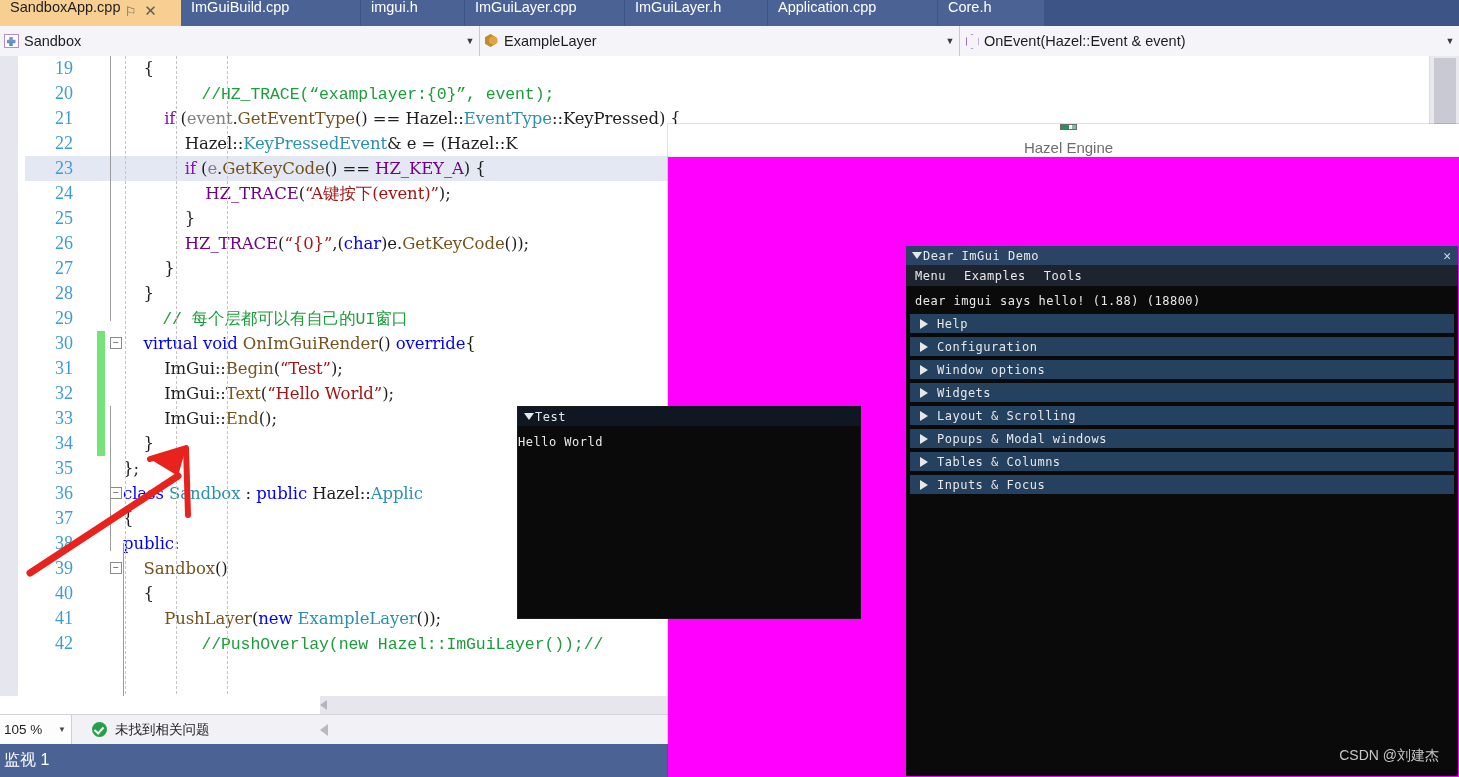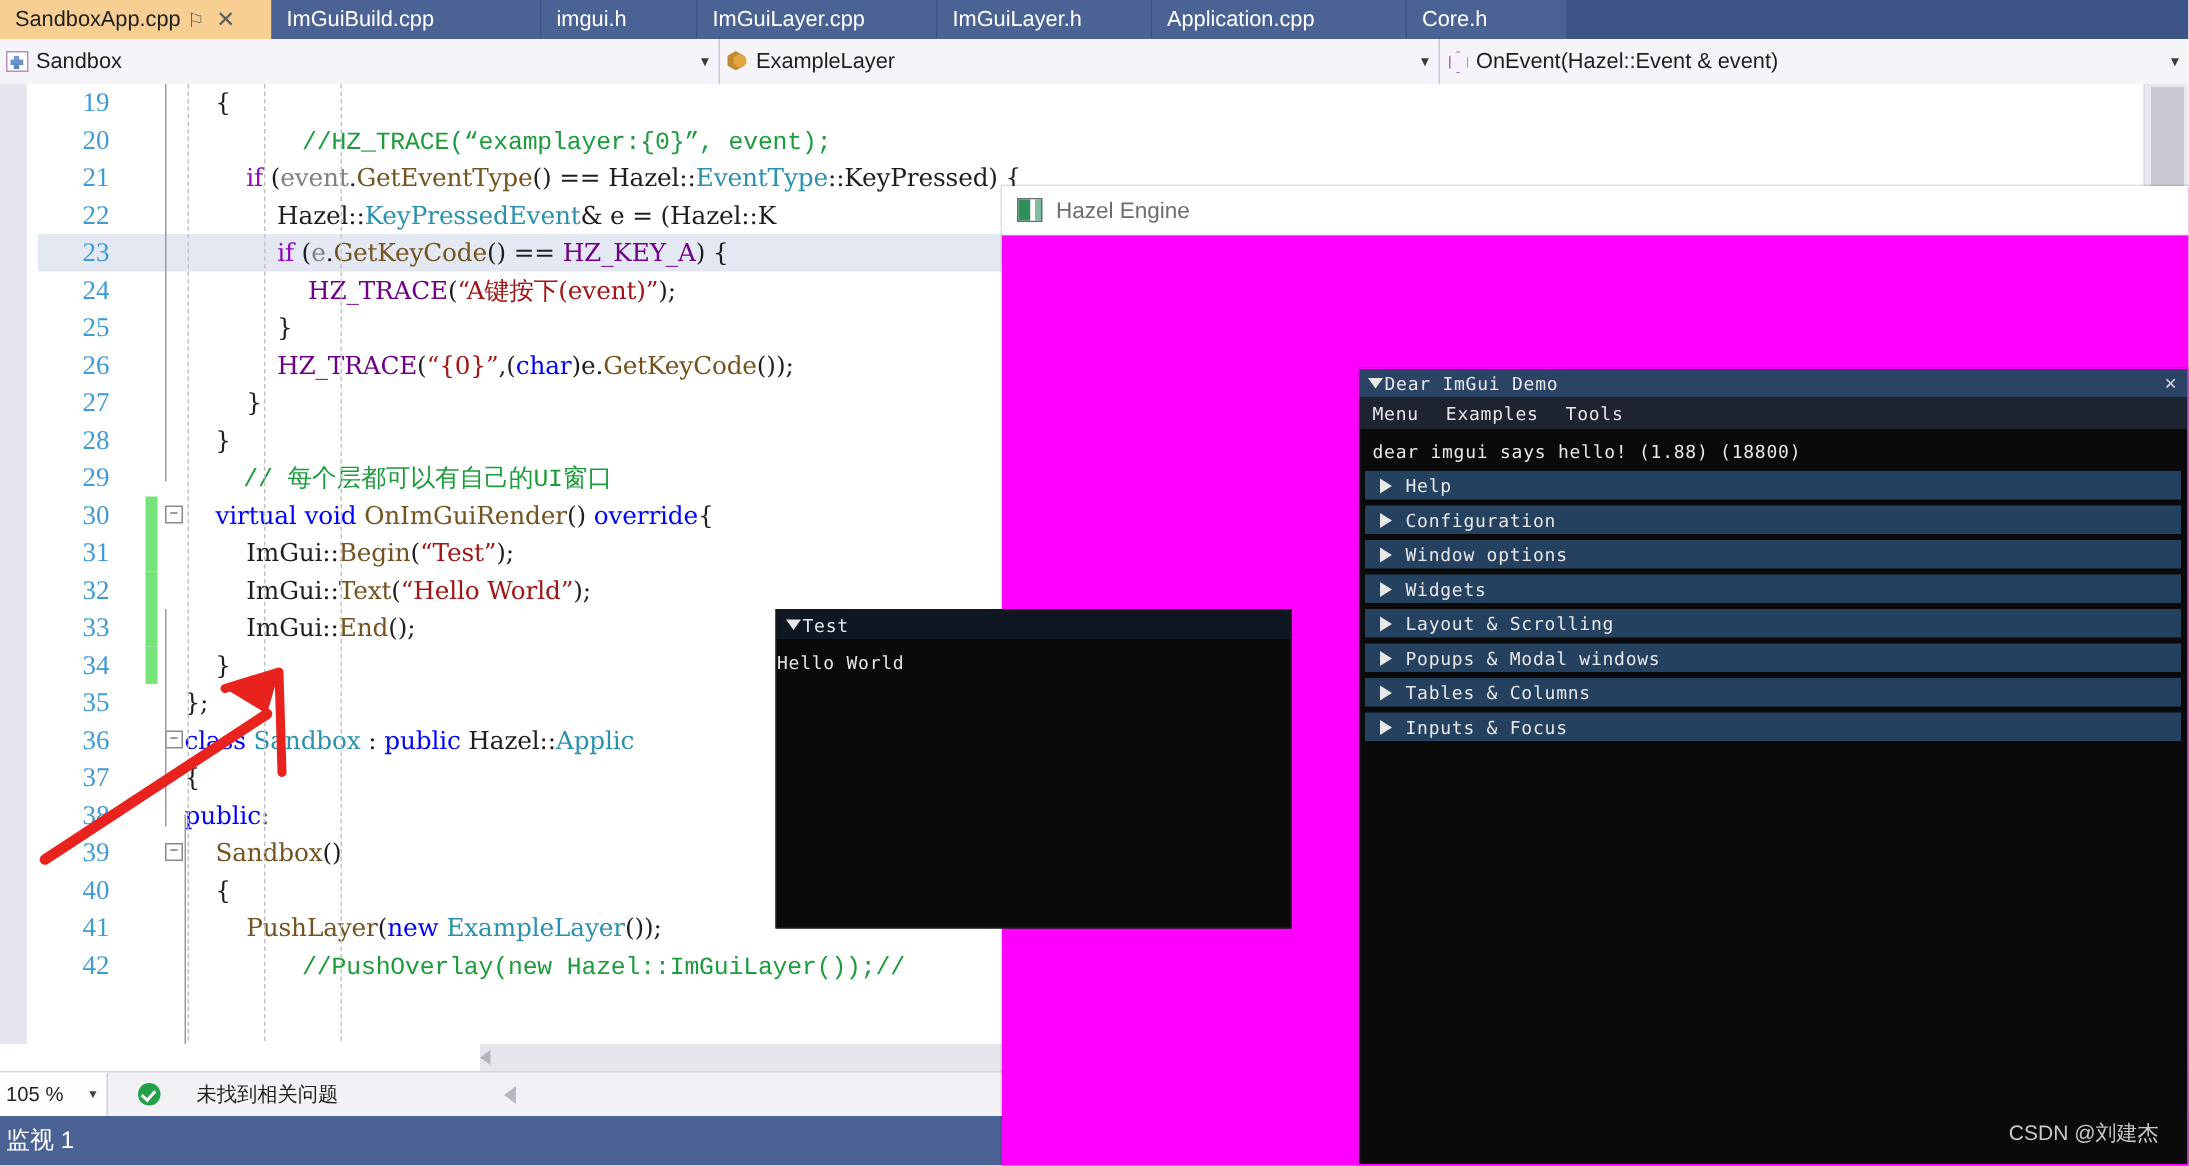--- a/index.html
+++ b/index.html
@@ -12,21 +12,21 @@
   #root { position: relative; width: 1459px; height: 777px; }
 
   
   .tabstrip {
     position: absolute; left: 0; top: 0; width: 1459px; height: 26px;
     background: #3c5486;
     display: flex; align-items: stretch;
     overflow: hidden;
   }
   .tab {
-    display: flex; align-items: center;
+    display: flex; align-items: flex-start;
     padding: 0 10px;
     font-size: 14.5px;
     color: #ffffff;
     background: #4a6294;
     border-right: 1px solid #3c5486;
     white-space: nowrap;
   }
   .tab.active {
     background: #f7cf93;
     color: #1e1e1e;
@@ -210,21 +210,21 @@
   .zoombox {
     width: 72px; height: 29px;
     background: #fdfdfd;
     border-right: 1px solid #cfcfd8;
     display: flex; align-items: center;
     font-size: 13.5px; color: #1e1e1e;
     padding-left: 4px;
   }
   .zoombox .z-val { flex: 1; }
   .zoombox .z-arr { width: 18px; text-align: center; font-size: 8px; color: #444; }
-  .errsummary { display: flex; align-items: center; padding-left: 20px; gap: 24px; }
+  .errsummary { display: flex; align-items: center; padding-left: 20px; gap: 8px; }
   .ok-icon {
     width: 15px; height: 15px; border-radius: 50%;
     background: #23a04a; position: relative;
   }
   .ok-icon::after {
     content: ""; position: absolute; left: 4px; top: 3px;
     width: 4px; height: 7px;
     border: solid #ffffff; border-width: 0 2px 2px 0;
     transform: rotate(42deg);
   }
@@ -250,20 +250,21 @@
   
   .hazelwin {
     position: absolute; left: 668px; top: 124px; width: 791px; height: 653px;
     background: #ff00ff;
     box-shadow: 0 0 0 1px rgba(0,0,0,0.12);
   }
   .hz-title {
     height: 33px; background: #ffffff;
     display: flex; align-items: center; padding-left: 10px; gap: 9px;
     border-bottom: 1px solid #ededed;
+    flex-direction: column;
   }
   .hz-icon {
     width: 17px; height: 16px;
     border: 1.5px solid #6b6b6b;
     background: #ffffff;
     display: flex;
   }
   .hz-icon i { display: block; height: 100%; }
   .hz-icon i:nth-child(1) { width: 55%; background: #2f8f5b; }
   .hz-icon i:nth-child(2) { width: 15%; background: #ffffff; }

